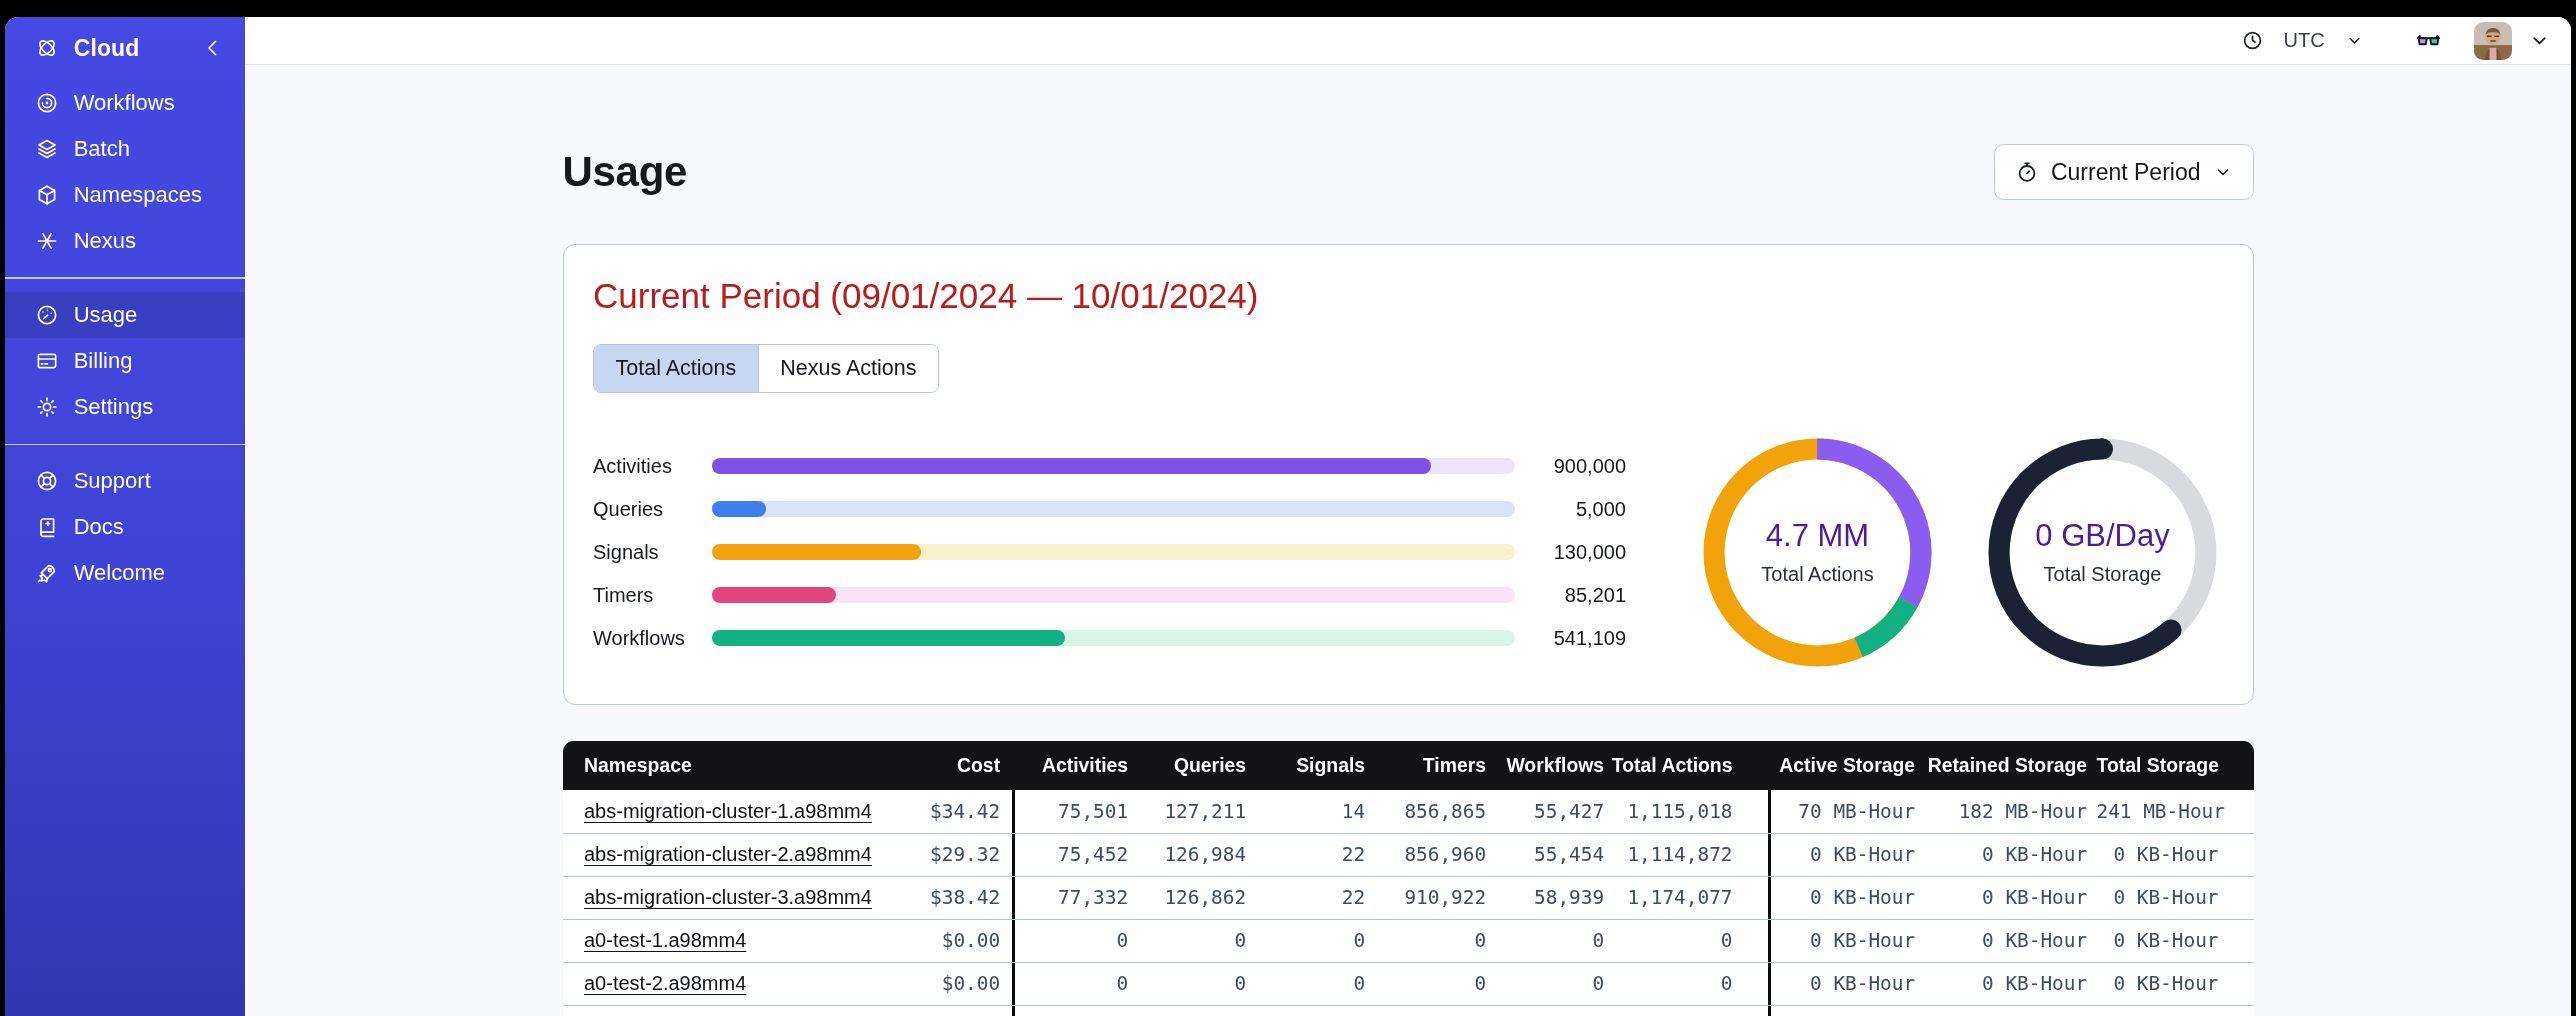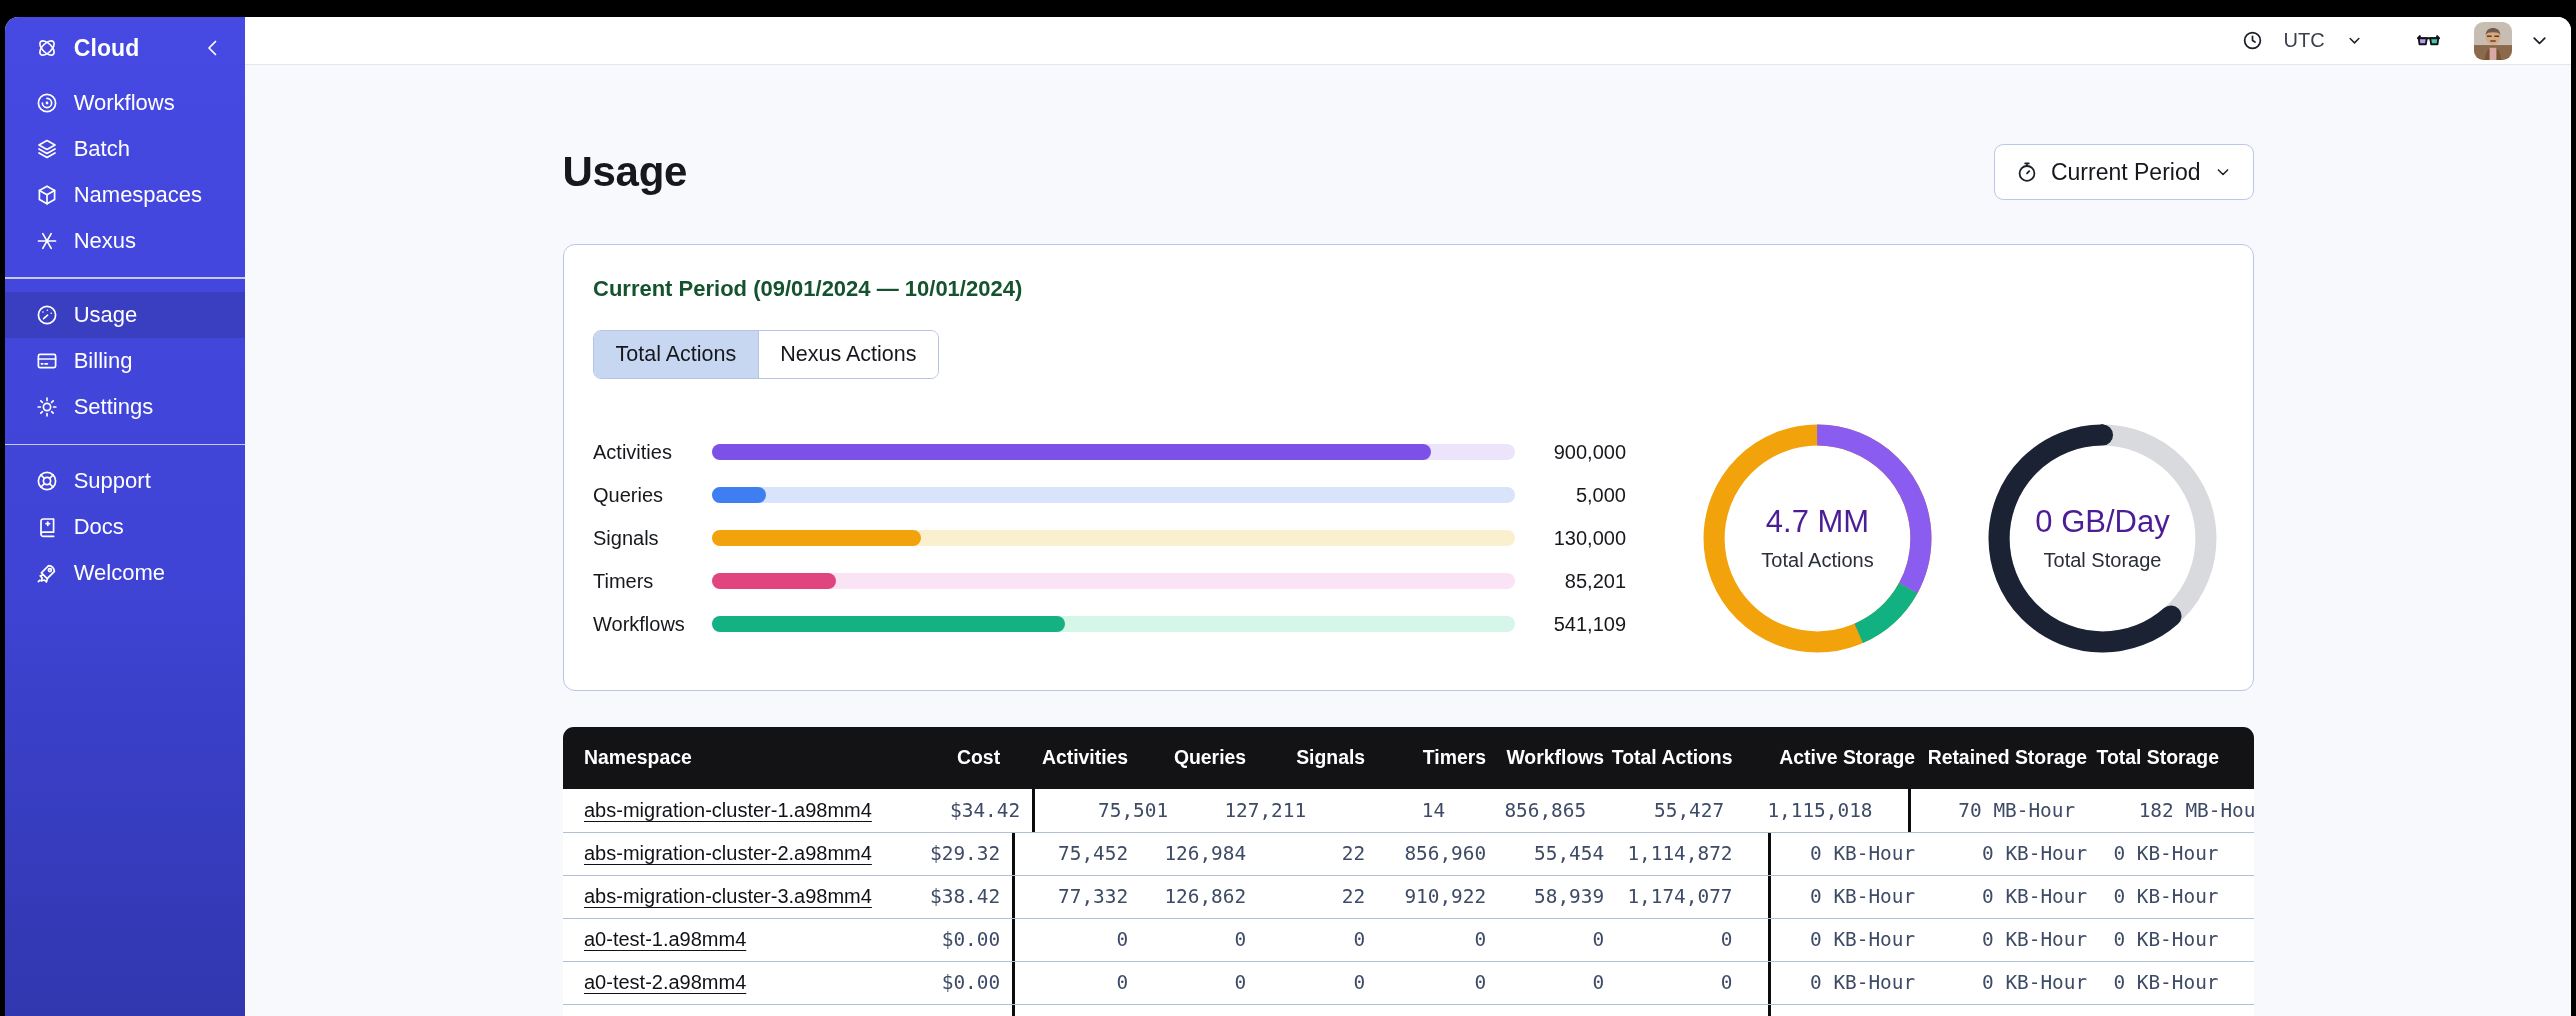--- a/index.html
+++ b/index.html
@@ -35,21 +35,21 @@
   .content { flex:1; overflow:hidden; }
   .container { width:1691px; margin:0 auto; }
   .page-head { margin-top:79px; display:flex; align-items:center; justify-content:space-between; }
   .page-title { font-size:42px; font-weight:600; color:#16181d; letter-spacing:-0.3px; }
   .period-btn { display:flex; align-items:center; gap:12px; height:56px; padding:0 20px;
     background:#fff; border:1.3px solid #b9c6e8; border-radius:9.4px; font-size:23px; font-weight:500; color:#16181d; cursor:pointer; }
   .period-btn .tico { width:24px; height:24px; }
 
   
   .card { margin-top:44px; background:#fff; border:1.3px solid #b9c6e8; border-radius:12px; padding:31px 29.5px 31px 29.5px; }
-  .card-title { font-size:22px; font-weight:700; color:#14532d; }
+  .card-title { font-size:35px; font-weight:400; color:#b91c1c; }
   .tabs { display:inline-flex; margin-top:28px; border:1.3px solid #b6c4e4; border-radius:8px; overflow:hidden; background:#fff; }
   .tab { font-size:21.5px; font-weight:500; color:#16181d; padding:10.7px 21.5px; cursor:pointer; background:#fff; }
   .tab.selected { background:#c7d6f1; }
   .tab + .tab { border-left:1.3px solid #b6c4e4; }
 
   .chart-row { display:flex; align-items:center; margin-top:39px; }
   .bars { width:1033px; flex:0 0 1033px; }
   .bar-line { display:grid; grid-template-columns:119px 803px 111px; align-items:center; height:43px; }
   .bar-label { font-size:20px; color:#16181d; }
   .bar-track { height:16px; border-radius:8px; position:relative; }
@@ -59,23 +59,23 @@
   .donuts { margin-left:auto; display:flex; gap:44px; align-items:center; }
   .donut { position:relative; width:241px; height:241px; }
   .donut svg { width:241px; height:241px; }
   .donut-center { position:absolute; inset:0; display:flex; flex-direction:column; align-items:center; justify-content:center; gap:9.4px; }
   .donut-value { font-size:31px; font-weight:500; color:#4c1d95; }
   .donut-label { font-size:20px; color:#2a2e36; }
 
   
   .usage-table { margin-top:36px; border-radius:10.7px 10.7px 0 0; overflow:hidden; }
   .trow { display:grid; grid-template-columns:283px 169px 123px 118px 119px 121px 118px 157px 154px 172px 157px; align-items:center; }
-  .thead { background:#131316; color:#fff; height:62px; font-size:19.4px; font-weight:600; }
+  .thead { background:#131316; color:#fff; height:49px; font-size:19.4px; font-weight:600; }
   .tbody-row { background:#fff; height:43px; border-top:1.3px solid #b1c0d6; }
-  .tbody-row:first-of-type { border-top:none;gap:20px; }
+  .tbody-row:first-of-type { border-top:none; }
   .cell { padding-right:9.4px; text-align:right; font-family:"DejaVu Sans Mono", monospace; font-size:19.4px; color:#3e4b66; white-space:nowrap; }
   .cell.h { font-family:"Liberation Sans", sans-serif; color:#fff; }
   .cell.c0 { text-align:left; padding-left:21.5px; padding-right:0; font-family:"Liberation Sans", sans-serif; }
   .cell.c1 { padding-right:11.4px; }
   .cell.c7, .cell.c10 { padding-right:35px; }
   .cell.vdiv { border-right:3.4px solid #0b0b0f; height:100%; display:flex; align-items:center; justify-content:flex-end; }
   .thead .cell.vdiv { border-right-color:#131316; }
   .ns-link { color:#101218; font-size:20px; text-decoration:underline; text-decoration-thickness:1.3px; text-underline-offset:4px; cursor:pointer; }
 </style>
 </head>

